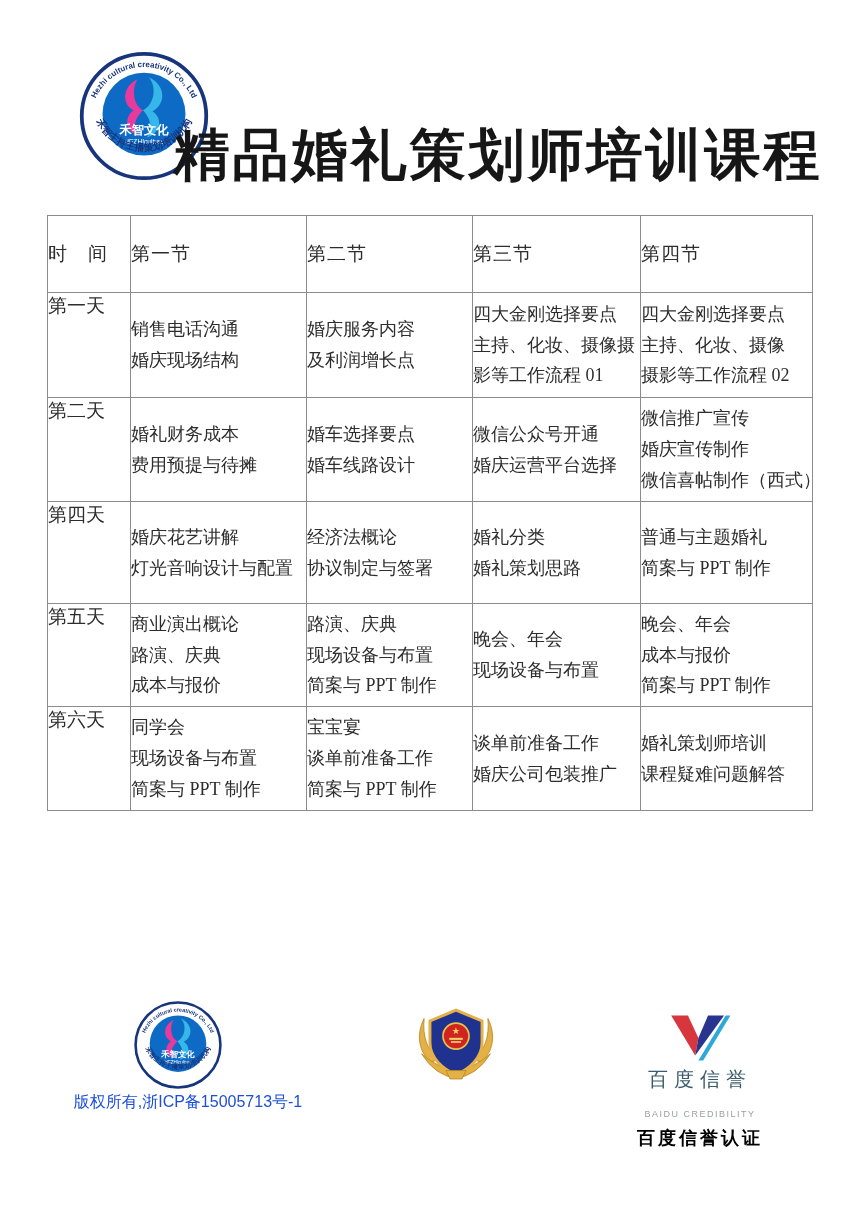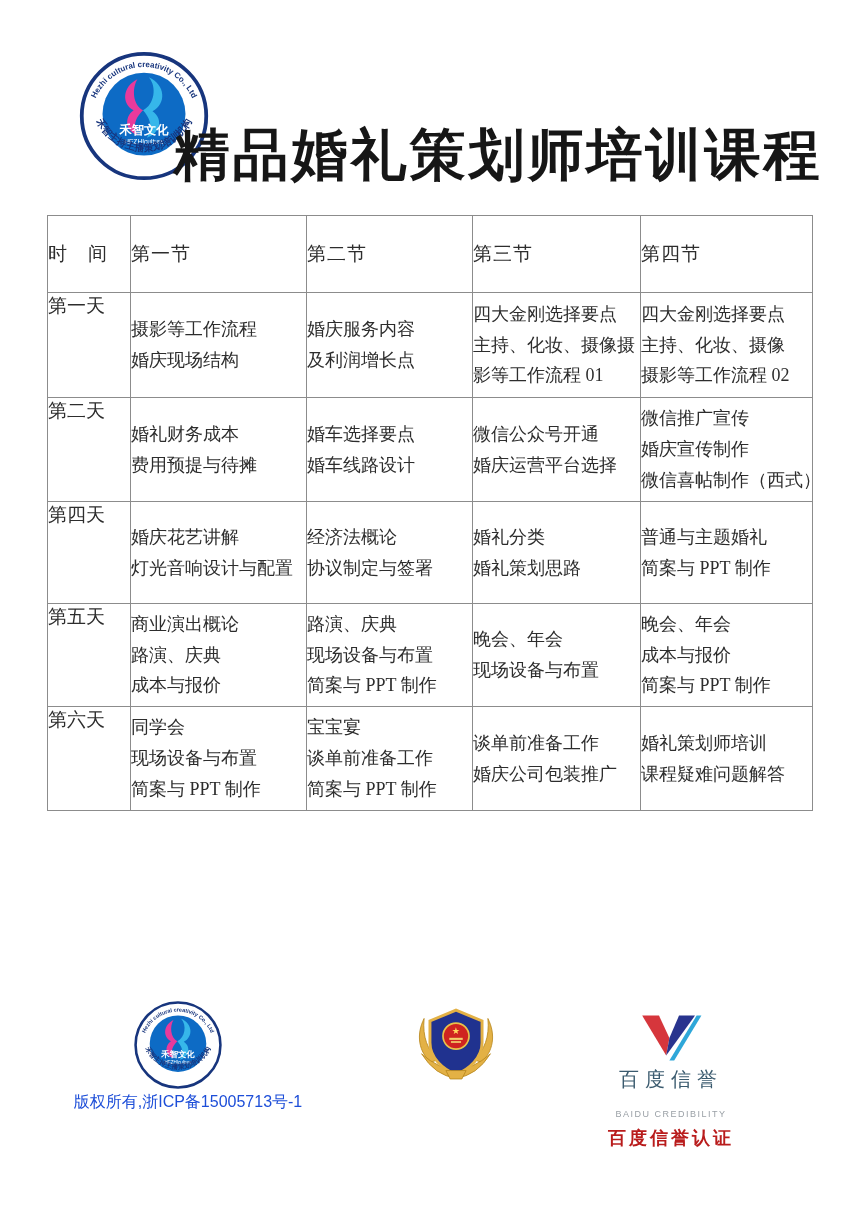--- a/index.html
+++ b/index.html
@@ -36,32 +36,32 @@
   .footer-left-logo { position:absolute; left:133px; top:1000px; width:90px; height:90px; }
   .footer-left-text {
     position:absolute; left:68px; top:1092px; width:240px; text-align:center;
     font-family:"Liberation Sans","DejaVu Sans",sans-serif; font-size:16px; color:#1d4ed8;
   }
   .footer-badge { position:absolute; left:414px; top:998px; width:84px; height:88px; }
   .footer-badge-text {
     position:absolute; left:340px; top:1092px; width:235px; text-align:center;
     font-family:"Liberation Sans","DejaVu Sans",sans-serif; font-size:19px; font-weight:bold; color:#111111;
   }
-  .baidu-block { position:absolute; left:592px; top:1012px; width:158px; text-align:center; }
+  .baidu-block { position:absolute; left:621px; top:1012px; width:158px; text-align:center; }
   .baidu-v { width:64px; height:52px; display:block; margin:0 auto; }
   .baidu-cn {
     font-family:"Liberation Sans","DejaVu Sans",sans-serif; font-size:20px; color:#3a5a6e;
     letter-spacing:6px; margin-top:2px; white-space:nowrap;
   }
   .baidu-en {
     font-family:"Liberation Sans","DejaVu Sans",sans-serif; font-size:9px; color:#9aa0a6;
     letter-spacing:1.5px; margin-top:16px; white-space:nowrap;
   }
   .baidu-cert {
-    font-family:"Liberation Sans","DejaVu Sans",sans-serif; font-size:18px; font-weight:bold; color:#b91c1c;
+    font-family:"Liberation Sans","DejaVu Sans",sans-serif; font-size:18px; font-weight:bold; color:#000000;
     letter-spacing:3px; margin-top:7px; white-space:nowrap;
   }
   .hezhi-ring-text { font-family:"Liberation Sans","DejaVu Sans",sans-serif; }
 </style>
 </head>
 <body>
 
 <div class="page">
 
   <svg class="logo-header" viewBox="0 0 140 140">
@@ -98,21 +98,21 @@
         <th>时　间</th>
         <th>第一节</th>
         <th>第二节</th>
         <th>第三节</th>
         <th>第四节</th>
       </tr>
     </thead>
     <tbody>
       <tr class="r0">
         <th class="day">第一天</th>
-        <td class="cell">摄影等工作流程
+        <td class="cell">销售电话沟通
 婚庆现场结构</td>
         <td class="cell">婚庆服务内容
 及利润增长点</td>
         <td class="cell">四大金刚选择要点
 主持、化妆、摄像摄
 影等工作流程 01</td>
         <td class="cell">四大金刚选择要点
 主持、化妆、摄像
 摄影等工作流程 02</td>
       </tr>

